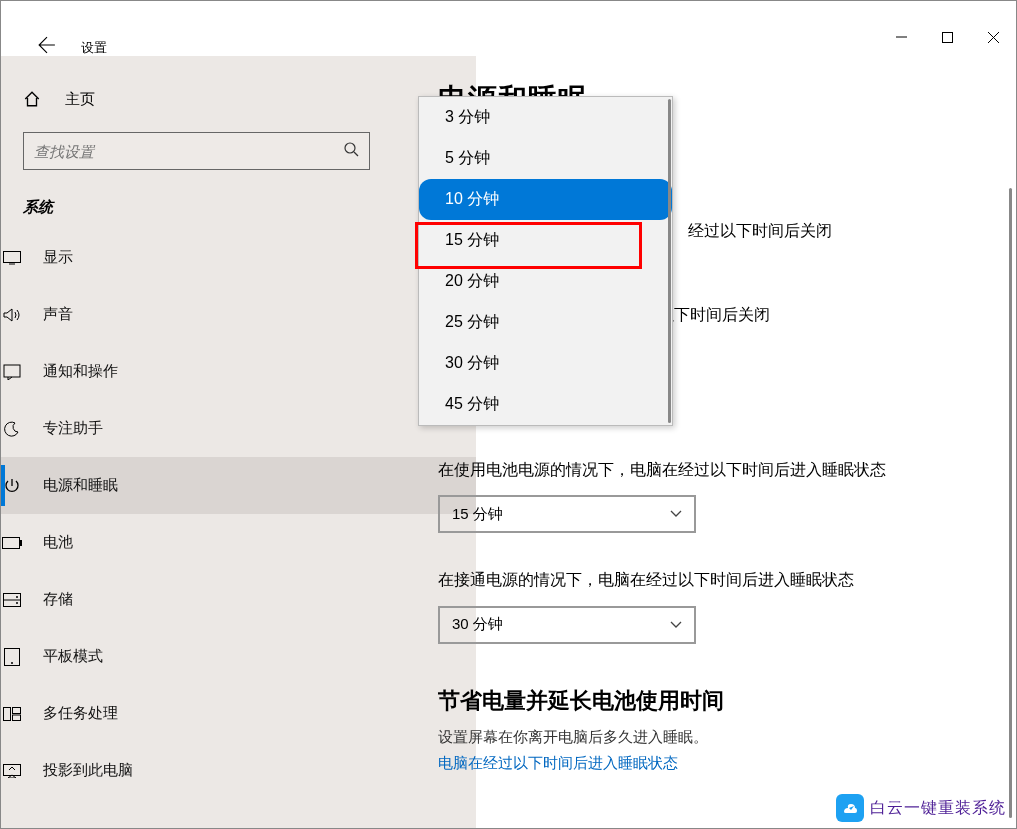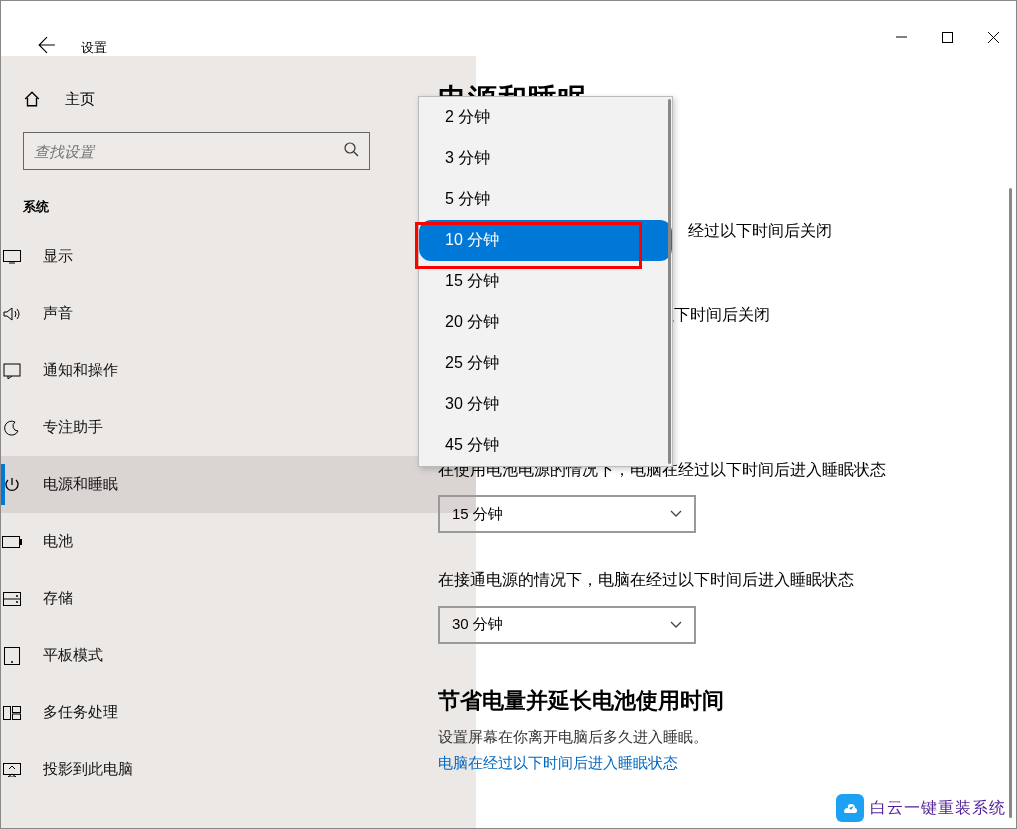--- a/index.html
+++ b/index.html
@@ -25,21 +25,21 @@
   }
   .home-row { display: flex; align-items: center; height: 46px; padding-left: 22px; margin-top: 20px; cursor: pointer; }
   .home-row .icon { width: 22px; display:flex; }
   .home-row .label { margin-left: 20px; font-size: 15px; }
 
   .search-wrap { margin: 10px 22px 0 22px; }
   .search-box { width: 347px; height: 38px; border: 1px solid #666; background: rgba(255,255,255,0.1); display: flex; align-items: center; padding: 16px 10px; }
   .search-box input { flex: 1; border: none; background: transparent; font-size: 15px; font-style: italic; color: #555; outline: none; }
   .search-box .icon { color: #333; }
 
-  .group-title { margin: 28px 7px 12px 22px; font-size: 13px; font-weight: 700; }
+  .group-title { margin: 28px 7px 12px 22px; font-size: 15px; font-weight: 700; font-style: italic; }
 
   .nav-item { display: flex; align-items: center; height: 57px; cursor: pointer; position: relative; }
   .nav-item .icon { width: 22px; height: 22px; display: flex; align-items: center; justify-content: center; color: #222; }
   .nav-item .label { margin-left: 20px; font-size: 15px; color: #111; }
   .nav-item.active::before { content:""; position:absolute; left:0; top:8px; bottom:8px; width:4px; background:#0078d7; }
   .nav-item.active { background: rgba(120,110,100,0.15); }
 
   
   .main { position: absolute; top: 55px; left: 405px; right: 0; bottom: 0; padding: 24px 22px 0 32px; overflow: hidden; }
   .page-title { font-size: 29px; font-weight: 600; letter-spacing: 1px; }
@@ -256,21 +256,20 @@
 
     <div class="section-heading">节省电量并延长电池使用时间</div>
     <div class="body-text">设置屏幕在你离开电脑后多久进入睡眠。</div>
     <div class="link-text">电脑在经过以下时间后进入睡眠状态</div>
 
     <div class="vscr"></div>
   </div>
 
   <div class="dropdown">
     <div id="dd-list">
-        <div class="dd-item">2 分钟</div>
         <div class="dd-item">3 分钟</div>
         <div class="dd-item">5 分钟</div>
         <div class="dd-item selected">10 分钟</div>
         <div class="dd-item">15 分钟</div>
         <div class="dd-item">20 分钟</div>
         <div class="dd-item">25 分钟</div>
         <div class="dd-item">30 分钟</div>
         <div class="dd-item">45 分钟</div>
       </div>
     <div class="dropdown-scroll"></div>

